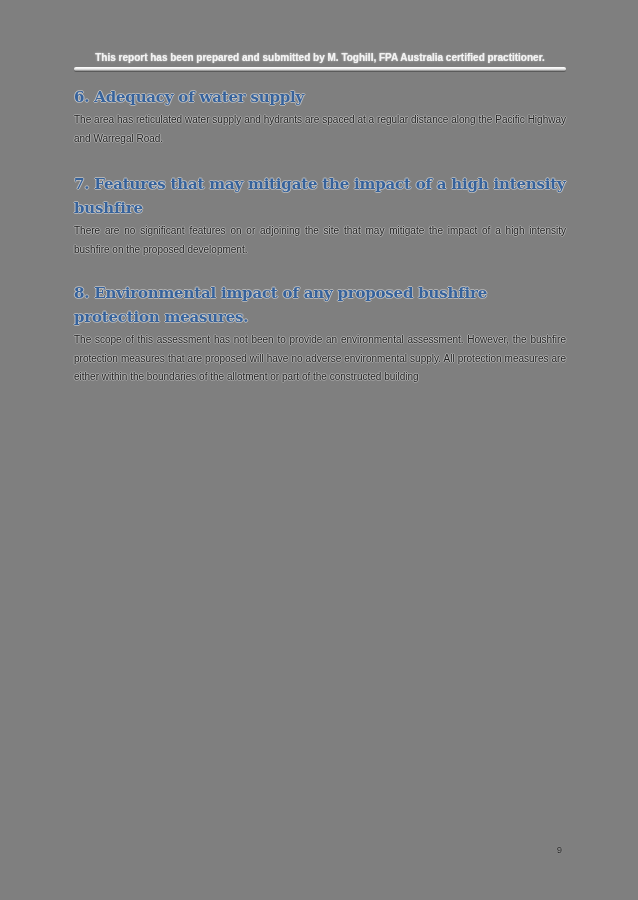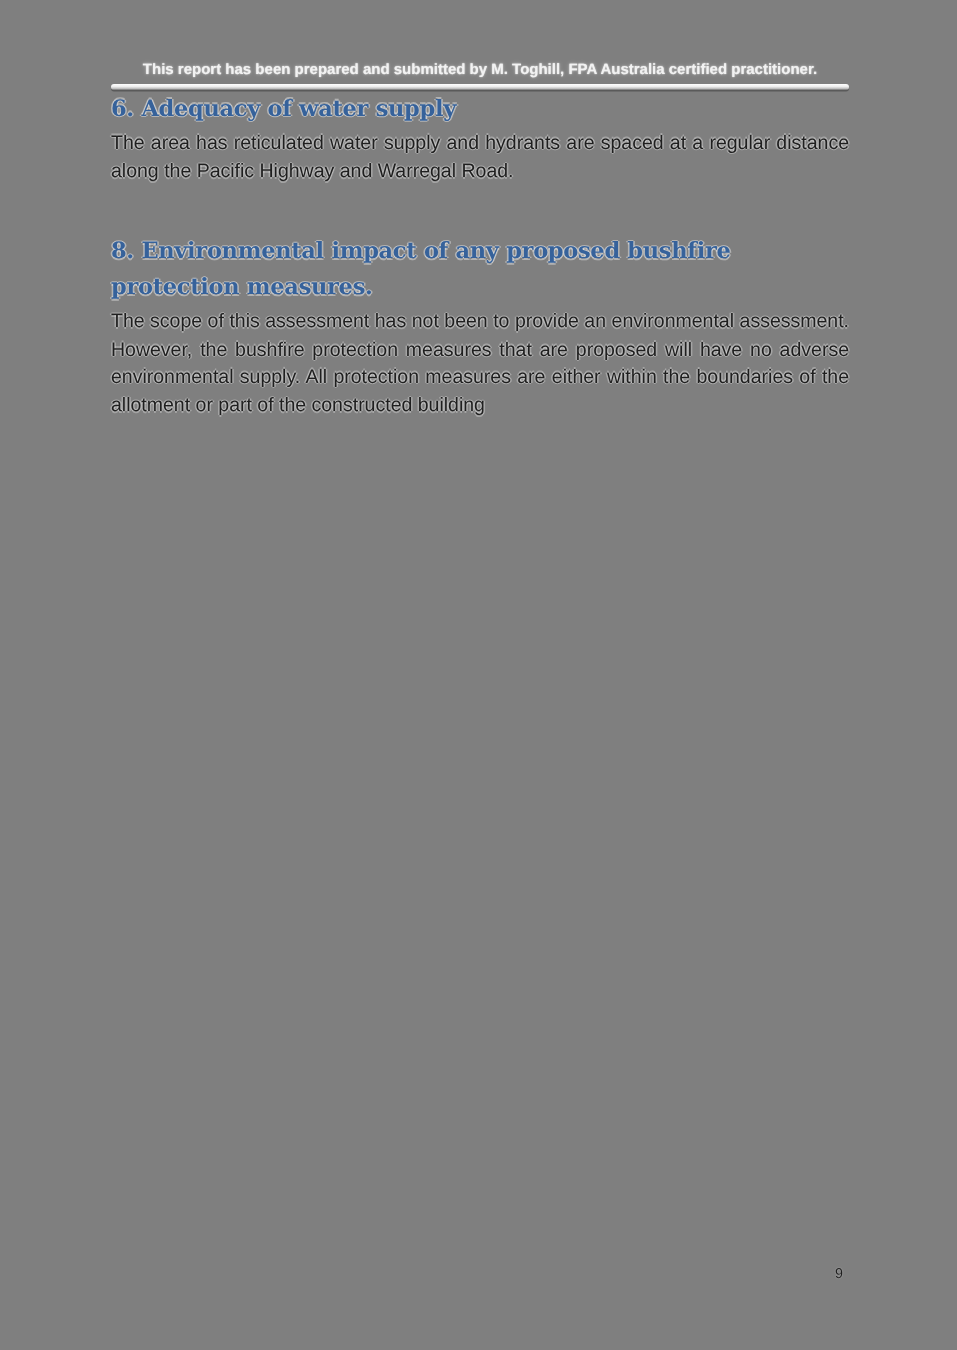--- a/index.html
+++ b/index.html
@@ -11,21 +11,21 @@
   html,body{margin:0;padding:0;background:var(--canvas_bg);}
   .page{
     position:relative;
     width:638px;height:900px;
     background:var(--canvas_bg);
     overflow:hidden;
     font-family:"Liberation Sans",sans-serif;
   }
   .content{
     position:absolute;
-    left:74px;top:4px;
+    left:74px;top:15px;
     width:492px;
   }
   
   .report-header{
     margin-top:35px;
     text-align:center;
     color:var(--header_text);
     font-weight:bold;
     font-size:10px;
     line-height:15px;
@@ -49,32 +49,32 @@
     margin:0;
     text-shadow:
       0 1px 0 rgba(255,255,255,.40),
       0 -1px 0 rgba(255,255,255,.40),
       1px 0 0 rgba(255,255,255,.40),
      -1px 0 0 rgba(255,255,255,.40);
   }
   .section-body{
     margin:2px 0 0 0;
     color:var(--body_text);
-    font-size:13px;
+    font-size:10px;
     line-height:18.5px;
     text-align:justify;
     text-shadow:
       0 1px 0 rgba(255,255,255,.30),
       0 -1px 0 rgba(255,255,255,.30),
       1px 0 0 rgba(255,255,255,.30),
      -1px 0 0 rgba(255,255,255,.30);
   }
-  .sec-6{}
+  .sec-6{margin-top:14px;}
   .sec-7{margin-top:24px;}
-  .sec-8{margin-top:32px;}
+  .sec-8{margin-top:22px;}
   
   .page-number{
     position:absolute;
     top:844px;
     right:76px;
     color:var(--body_text);
     font-size:9.5px;
     text-shadow:0 0 1px rgba(255,255,255,.5);
   }
 </style>
@@ -88,20 +88,24 @@
       <div>This report has been prepared and submitted by M. Toghill, FPA Australia certified practitioner.</div>
     </div>
 
     <div class="header-rule"></div>
 
     <div class="section sec-6">
       <h2 class="section-heading">6. Adequacy of water supply</h2>
       <p class="section-body">The area has reticulated water supply and hydrants are spaced at a regular distance along the Pacific Highway and Warregal Road.</p>
     </div>
 
+    <div class="section sec-7">
+      <h2 class="section-heading">7. Features that may mitigate the impact of a high intensity bushfire</h2>
+      <p class="section-body">There are no significant features on or adjoining the site that may mitigate the impact of a high intensity bushfire on the proposed development.</p>
+    </div>
 
     <div class="section sec-8">
       <h2 class="section-heading">8. Environmental impact of any proposed bushfire protection measures.</h2>
       <p class="section-body">The scope of this assessment has not been to provide an environmental assessment. However, the bushfire protection measures that are proposed will have no adverse environmental supply. All protection measures are either within the boundaries of the allotment or part of the constructed building</p>
     </div>
 
   </div>
 
   <div class="page-number">9</div>
 </div>

